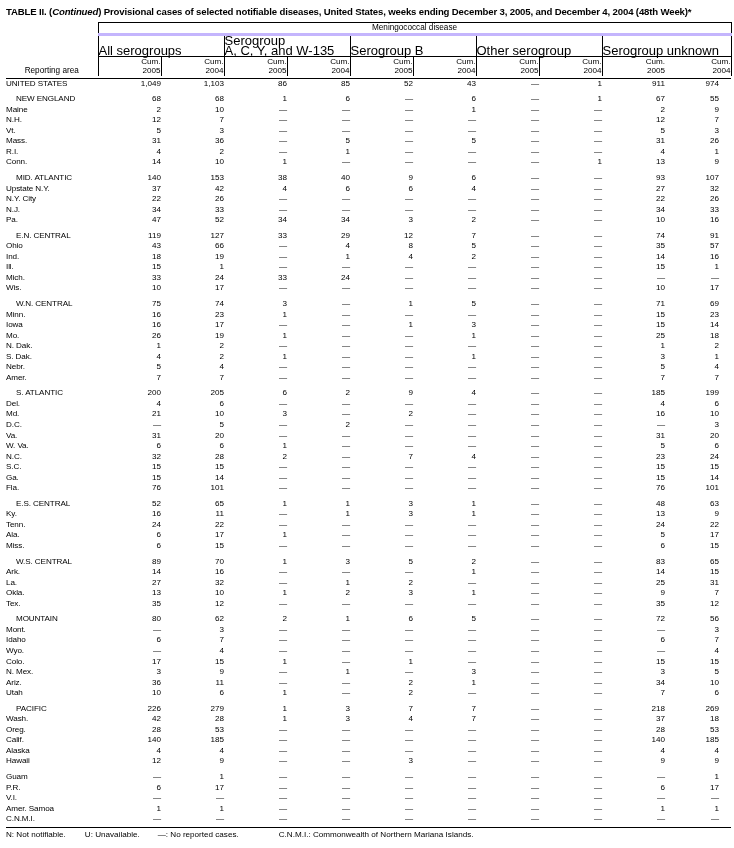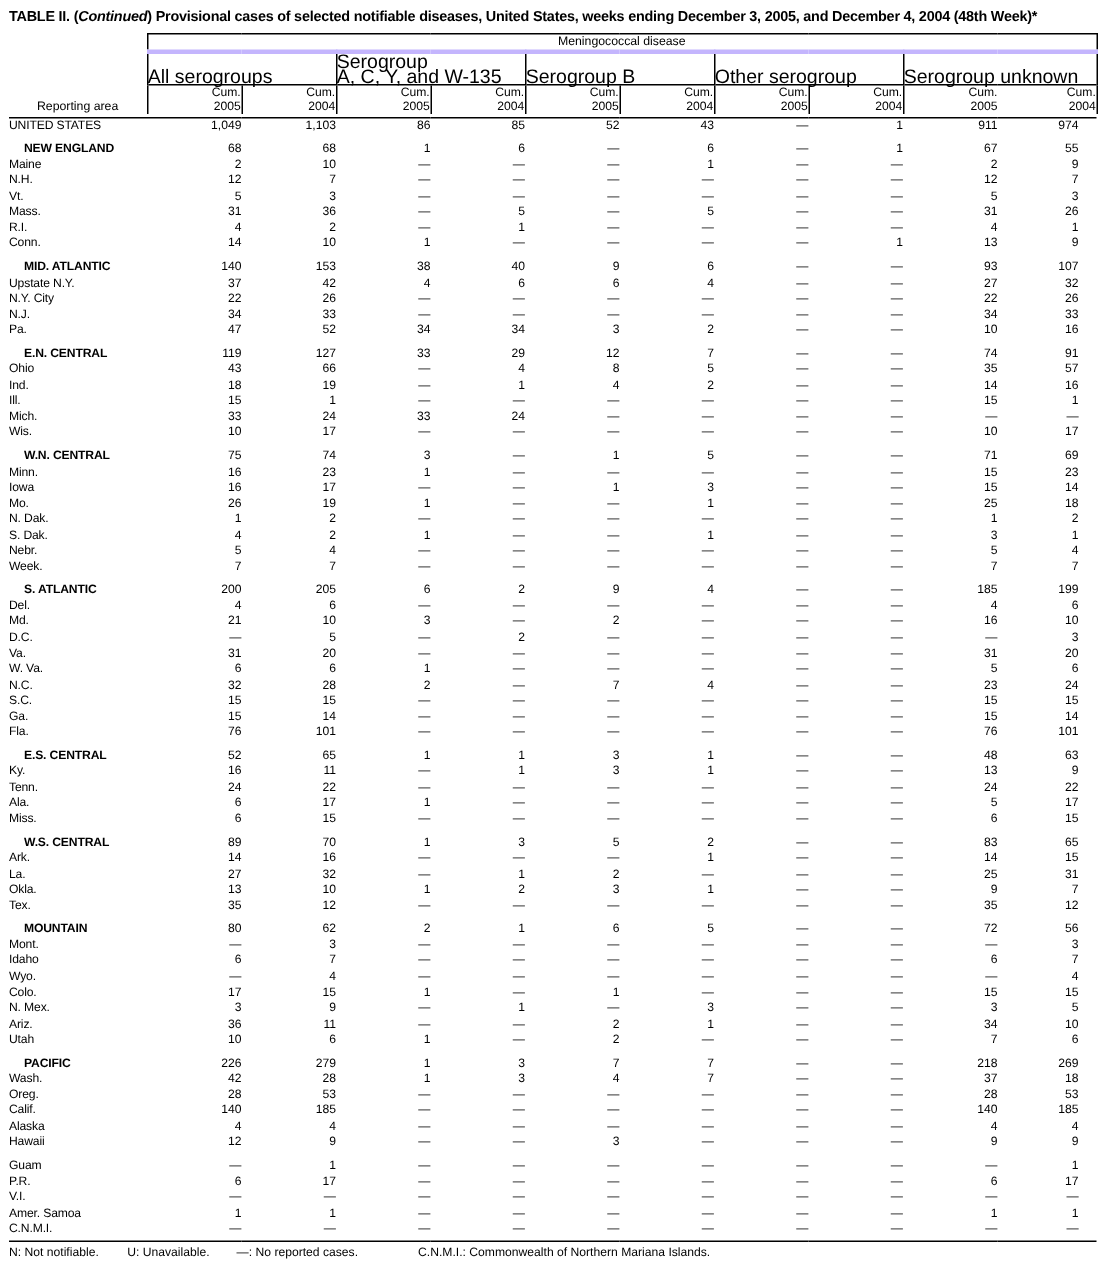--- a/index.html
+++ b/index.html
@@ -95,21 +95,21 @@
     text-align: left;
     padding-left: 2px;
     letter-spacing: -0.1px;
   }
   td.num {
     text-align: right;
     padding-right: 10px;
     font-variant-numeric: tabular-nums;
   }
   td.num.last { padding-right: 12px; }
-  tr.region td.area { font-weight: bold; padding-left: 10px; }
+  tr.region td.area { font-weight: normal; padding-left: 10px; }
   tr.spacer td { height: 5px; line-height: 5px; font-size: 1px; }
 
   
   .foot {
     margin-top: 2.5px;
     font-size: 8.1px;
     line-height: 10.2px;
   }
   .foot .l1 span.seg { display: inline-block; }
   .gap1 { display: inline-block; width: 19px; }
@@ -557,21 +557,21 @@
           <td class="num">—</td>
           <td class="num">—</td>
           <td class="num">—</td>
           <td class="num">—</td>
           <td class="num">—</td>
           <td class="num">—</td>
           <td class="num">5</td>
           <td class="num last">4</td>
         </tr>
         <tr class="datarow state">
-          <td class="area">Week.</td>
+          <td class="area">Amer.</td>
           <td class="num">7</td>
           <td class="num">7</td>
           <td class="num">—</td>
           <td class="num">—</td>
           <td class="num">—</td>
           <td class="num">—</td>
           <td class="num">—</td>
           <td class="num">—</td>
           <td class="num">7</td>
           <td class="num last">7</td>

